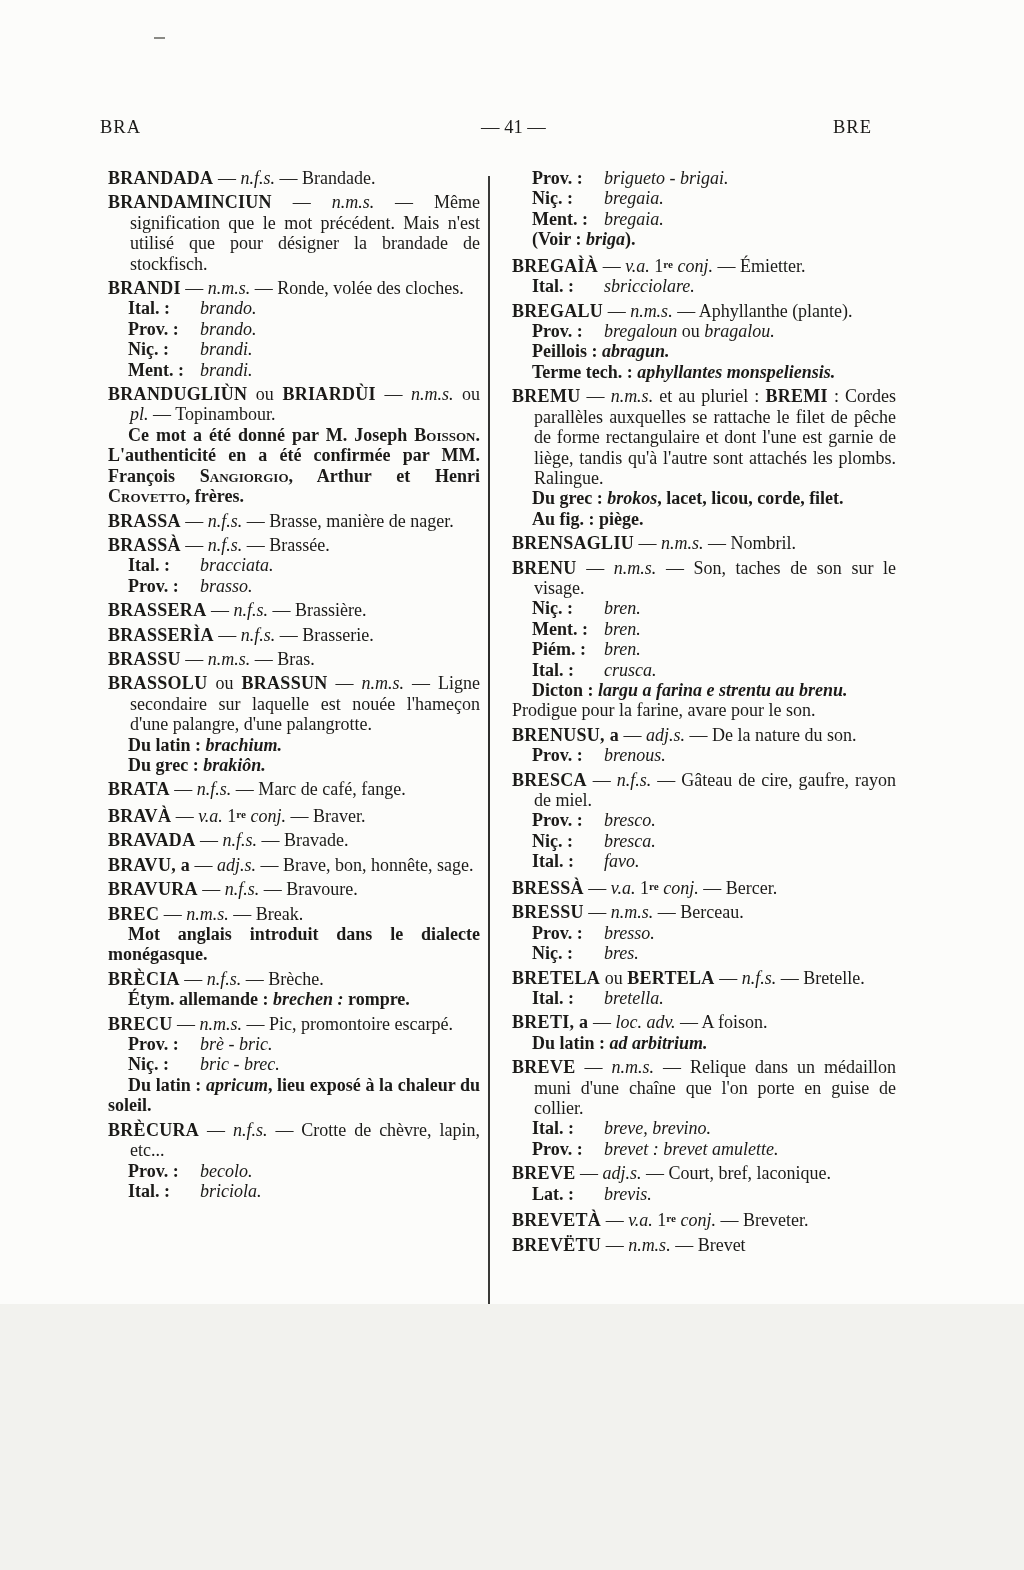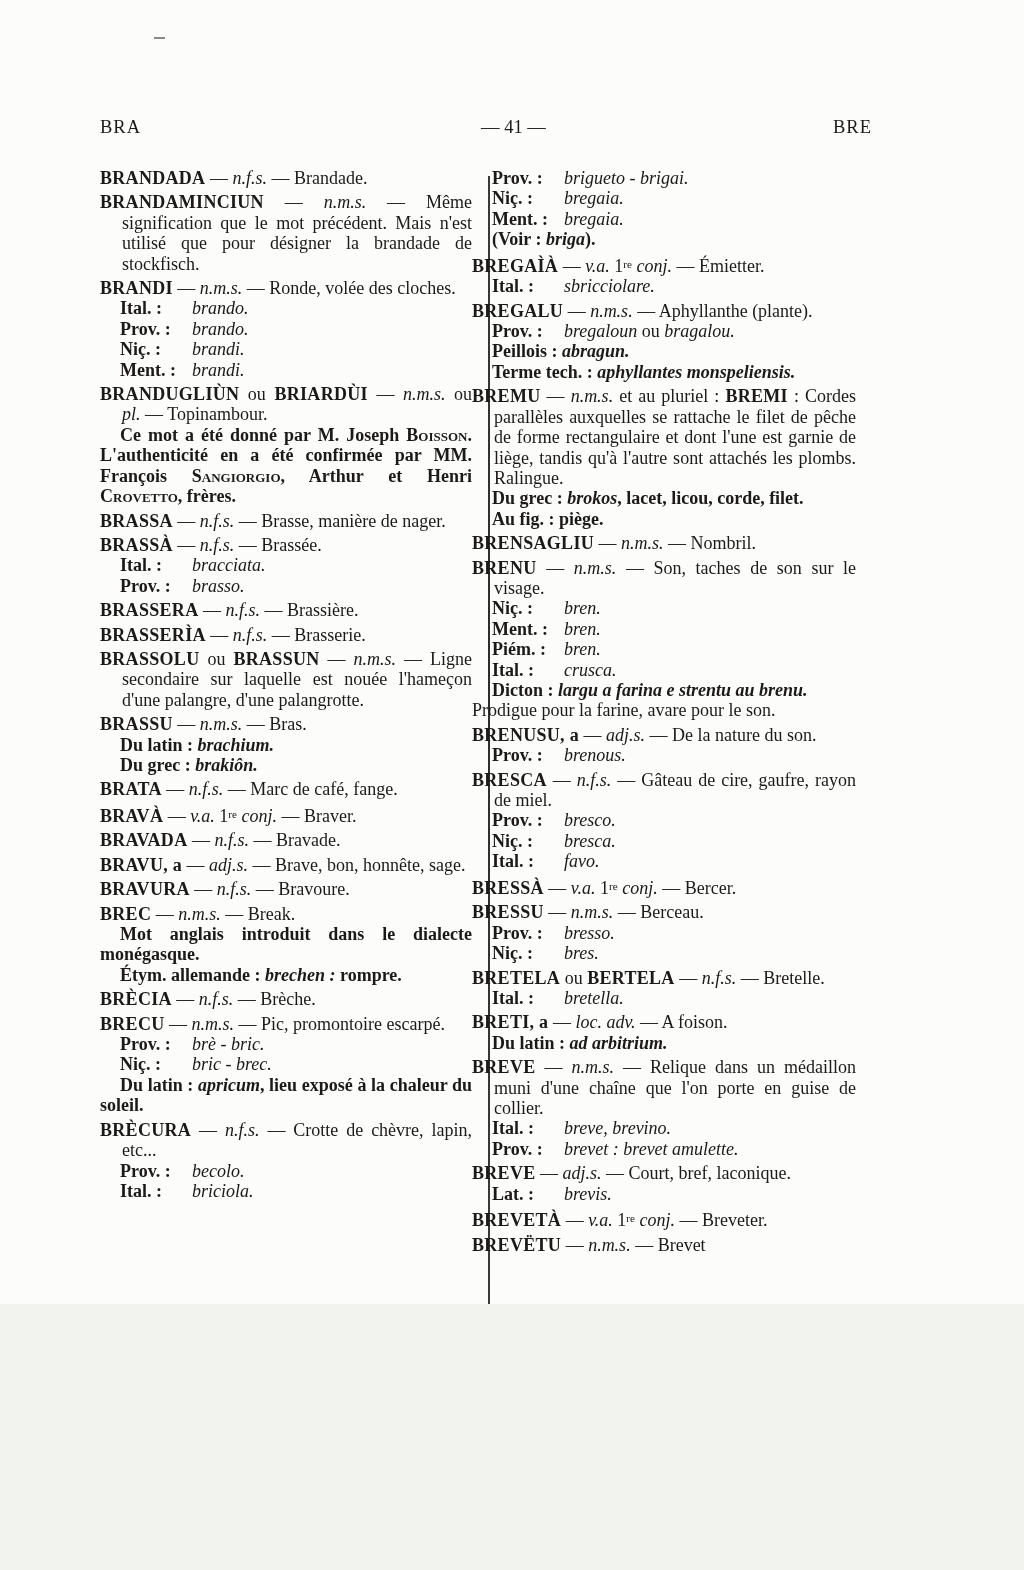--- a/index.html
+++ b/index.html
@@ -26,40 +26,40 @@
 
   .column-divider {
     position: absolute;
     left: 488px; top: 176px;
     width: 1.6px; height: 1232px;
     background: linear-gradient(#3a3a38, #2c2c2a 40%, #3d3d3a);
   }
 
   .text-columns {
     position: absolute;
-    left: 100px; top: 168px; width: 788px;
-    display: flex; 
+    left: 108px; top: 168px; width: 788px;
+    display: flex; justify-content: space-between;
   }
   .column { font-size: 18px; line-height: 20.4px; }
   .column-left  { width: 372px; }
   .column-right { width: 384px; }
 
   p.ln { margin: 0; padding: 0; text-align: justify; }
   p.entry { margin-top: 4px; padding-left: 22px; text-indent: -22px; }
   p.para  { text-indent: 20px; font-weight: bold; }
   p.flush { text-indent: 0; }
   p.lang  { padding-left: 20px; text-align: left; }
   p.ln:first-child { margin-top: 0; }
 
   .lang-label { display: inline-block; min-width: 72px; font-weight: bold; }
   .s-r  { }
   .s-b  { font-weight: bold; letter-spacing: 0.3px; }
   .s-i  { font-style: italic; }
   .s-sc { font-variant: small-caps; }
-  .s-sup{ font-size: 0.62em; vertical-align: 0.38em; }
+  .s-sup{ font-size: 0.62em; vertical-align: 0.38em; font-weight: bold; }
 
   .scan-artifact { position: absolute; background: #8a8a85; }
   .artifact-dash-top { left: 154px; top: 37px; width: 11px; height: 2px; }
   .artifact-slash-bottom {
     left: 797px; top: 1384px; width: 2px; height: 12px;
     transform: rotate(20deg); background: #9a9a94;
   }
 </style>
 </head>
 <body>
@@ -87,33 +87,33 @@
         <p class="ln lang"><span class="lang-label">Niç. :</span><span class="s-i">brandi.</span></p>
         <p class="ln lang"><span class="lang-label">Ment. :</span><span class="s-i">brandi.</span></p>
         <p class="ln entry"><span class="s-b">BRANDUGLIÙN</span><span class="s-r"> ou </span><span class="s-b">BRIARDÙI</span><span class="s-r"> — </span><span class="s-i">n.m.s.</span><span class="s-r"> ou </span><span class="s-i">pl.</span><span class="s-r"> — Topinambour.</span></p>
         <p class="ln para"><span class="s-r">Ce mot a été donné par M. Joseph </span><span class="s-sc">Boisson</span><span class="s-r">. L'authenticité en a été confirmée par MM. François </span><span class="s-sc">Sangiorgio</span><span class="s-r">, Arthur et Henri </span><span class="s-sc">Crovetto</span><span class="s-r">, frères.</span></p>
         <p class="ln entry"><span class="s-b">BRASSA</span><span class="s-r"> — </span><span class="s-i">n.f.s.</span><span class="s-r"> — Brasse, manière de nager.</span></p>
         <p class="ln entry"><span class="s-b">BRASSÀ</span><span class="s-r"> — </span><span class="s-i">n.f.s.</span><span class="s-r"> — Brassée.</span></p>
         <p class="ln lang"><span class="lang-label">Ital. :</span><span class="s-i">bracciata.</span></p>
         <p class="ln lang"><span class="lang-label">Prov. :</span><span class="s-i">brasso.</span></p>
         <p class="ln entry"><span class="s-b">BRASSERA</span><span class="s-r"> — </span><span class="s-i">n.f.s.</span><span class="s-r"> — Brassière.</span></p>
         <p class="ln entry"><span class="s-b">BRASSERÌA</span><span class="s-r"> — </span><span class="s-i">n.f.s.</span><span class="s-r"> — Brasserie.</span></p>
+        <p class="ln entry"><span class="s-b">BRASSU</span><span class="s-r"> — </span><span class="s-i">n.m.s.</span><span class="s-r"> — Bras.</span></p>
         <p class="ln entry"><span class="s-b">BRASSOLU</span><span class="s-r"> ou </span><span class="s-b">BRASSUN</span><span class="s-r"> — </span><span class="s-i">n.m.s.</span><span class="s-r"> — Ligne secondaire sur laquelle est nouée l'hameçon d'une palangre, d'une palangrotte.</span></p>
-        <p class="ln entry"><span class="s-b">BRASSU</span><span class="s-r"> — </span><span class="s-i">n.m.s.</span><span class="s-r"> — Bras.</span></p>
         <p class="ln para"><span class="s-r">Du latin : </span><span class="s-i">brachium.</span></p>
         <p class="ln para"><span class="s-r">Du grec : </span><span class="s-i">brakiôn.</span></p>
         <p class="ln entry"><span class="s-b">BRATA</span><span class="s-r"> — </span><span class="s-i">n.f.s.</span><span class="s-r"> — Marc de café, fange.</span></p>
         <p class="ln entry"><span class="s-b">BRAVÀ</span><span class="s-r"> — </span><span class="s-i">v.a.</span><span class="s-r"> 1</span><span class="s-sup">re</span><span class="s-r"> </span><span class="s-i">conj.</span><span class="s-r"> — Braver.</span></p>
         <p class="ln entry"><span class="s-b">BRAVADA</span><span class="s-r"> — </span><span class="s-i">n.f.s.</span><span class="s-r"> — Bravade.</span></p>
         <p class="ln entry"><span class="s-b">BRAVU, a</span><span class="s-r"> — </span><span class="s-i">adj.s.</span><span class="s-r"> — Brave, bon, honnête, sage.</span></p>
         <p class="ln entry"><span class="s-b">BRAVURA</span><span class="s-r"> — </span><span class="s-i">n.f.s.</span><span class="s-r"> — Bravoure.</span></p>
         <p class="ln entry"><span class="s-b">BREC</span><span class="s-r"> — </span><span class="s-i">n.m.s.</span><span class="s-r"> — Break.</span></p>
         <p class="ln para"><span class="s-r">Mot anglais introduit dans le dialecte monégasque.</span></p>
+        <p class="ln entry"><span class="s-b">BRÈCIA</span><span class="s-r"> — </span><span class="s-i">n.f.s.</span><span class="s-r"> — Brèche.</span></p>
         <p class="ln para"><span class="s-r">Étym. allemande : </span><span class="s-i">brechen :</span><span class="s-r"> rompre.</span></p>
-        <p class="ln entry"><span class="s-b">BRÈCIA</span><span class="s-r"> — </span><span class="s-i">n.f.s.</span><span class="s-r"> — Brèche.</span></p>
         <p class="ln entry"><span class="s-b">BRECU</span><span class="s-r"> — </span><span class="s-i">n.m.s.</span><span class="s-r"> — Pic, promontoire escarpé.</span></p>
         <p class="ln lang"><span class="lang-label">Prov. :</span><span class="s-i">brè - bric.</span></p>
         <p class="ln lang"><span class="lang-label">Niç. :</span><span class="s-i">bric - brec.</span></p>
         <p class="ln para"><span class="s-r">Du latin : </span><span class="s-i">apricum</span><span class="s-r">, lieu exposé à la chaleur du soleil.</span></p>
         <p class="ln entry"><span class="s-b">BRÈCURA</span><span class="s-r"> — </span><span class="s-i">n.f.s.</span><span class="s-r"> — Crotte de chèvre, lapin, etc...</span></p>
         <p class="ln lang"><span class="lang-label">Prov. :</span><span class="s-i">becolo.</span></p>
         <p class="ln lang"><span class="lang-label">Ital. :</span><span class="s-i">briciola.</span></p>
       </section>
     <section class="column column-right">
         <p class="ln lang"><span class="lang-label">Prov. :</span><span class="s-i">brigueto - brigai.</span></p>

